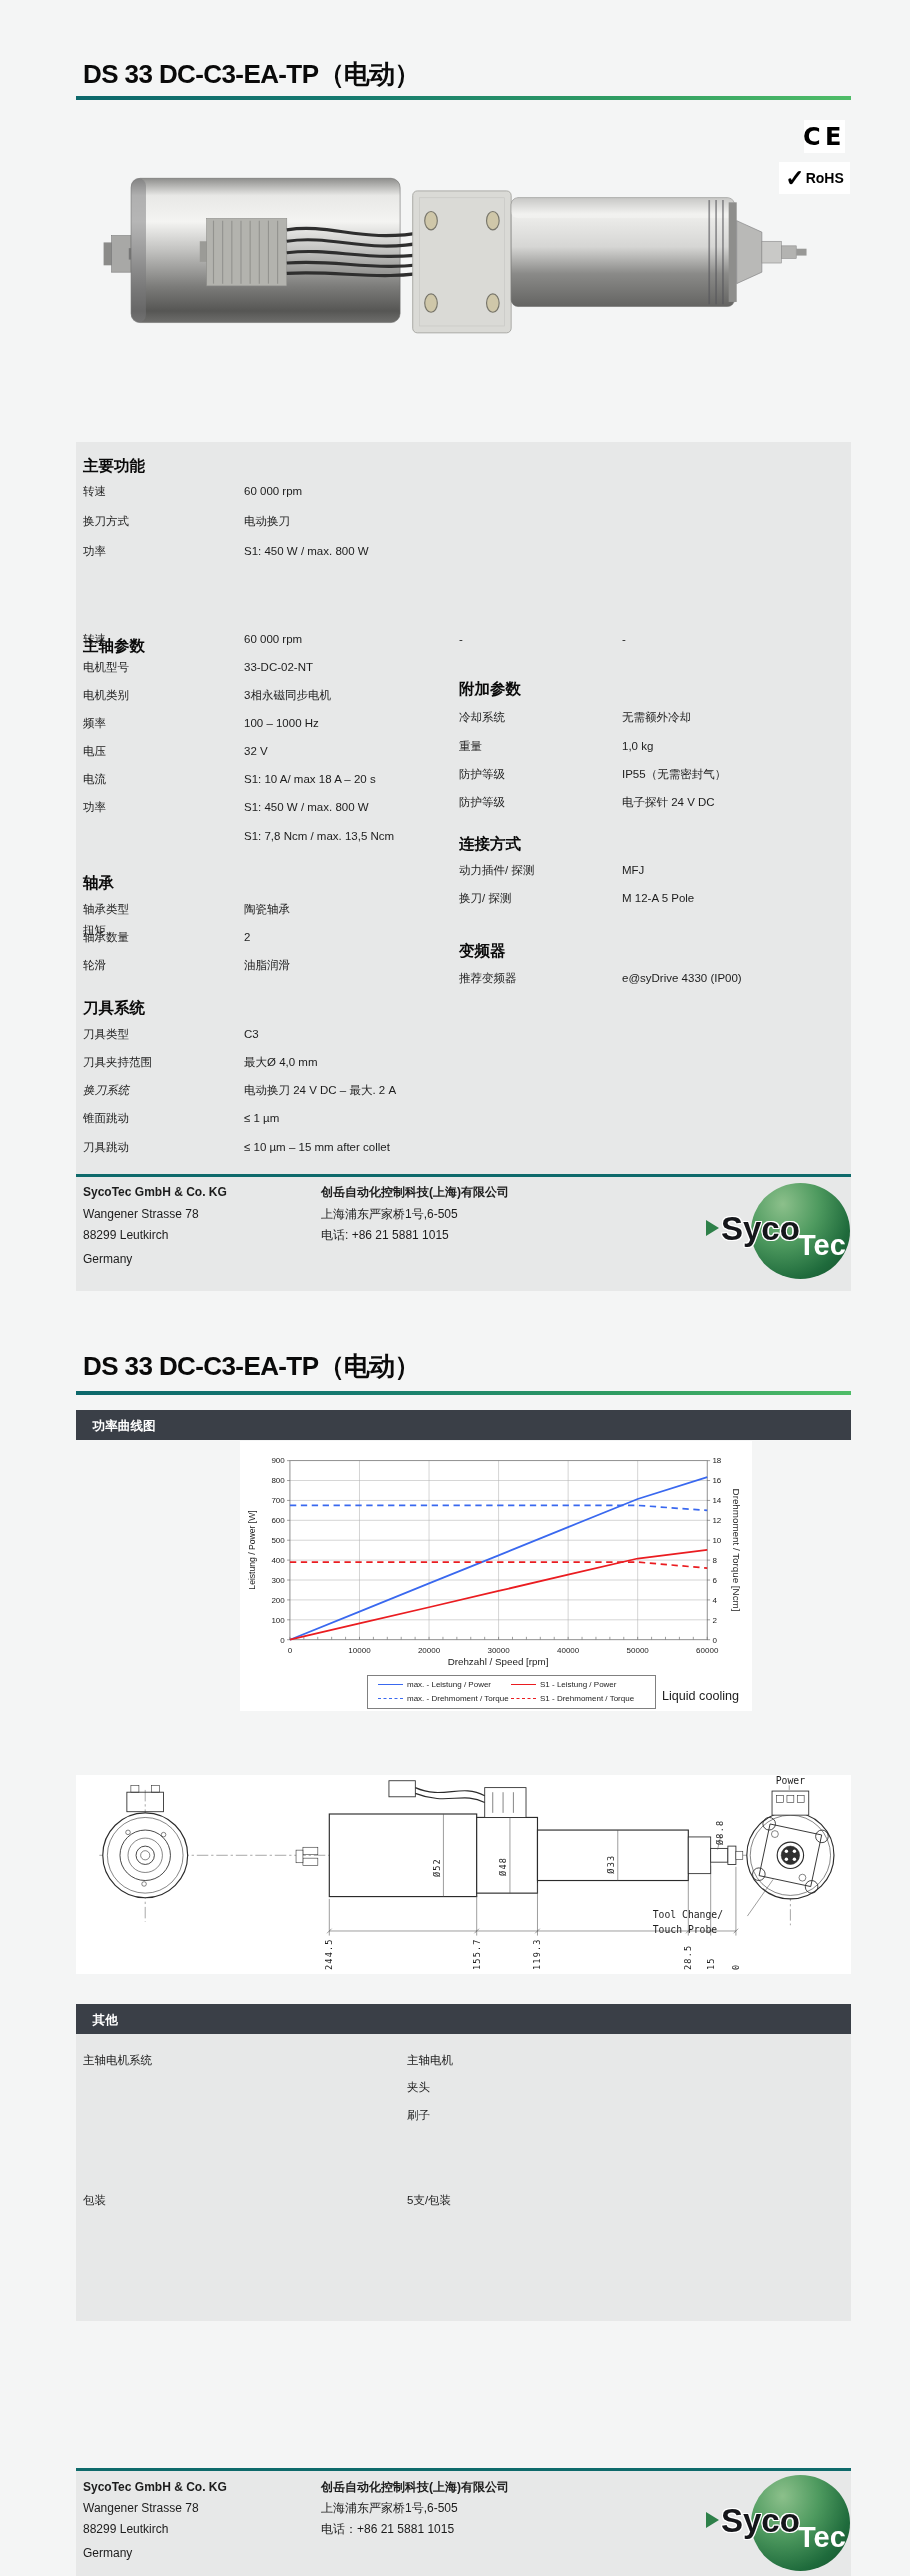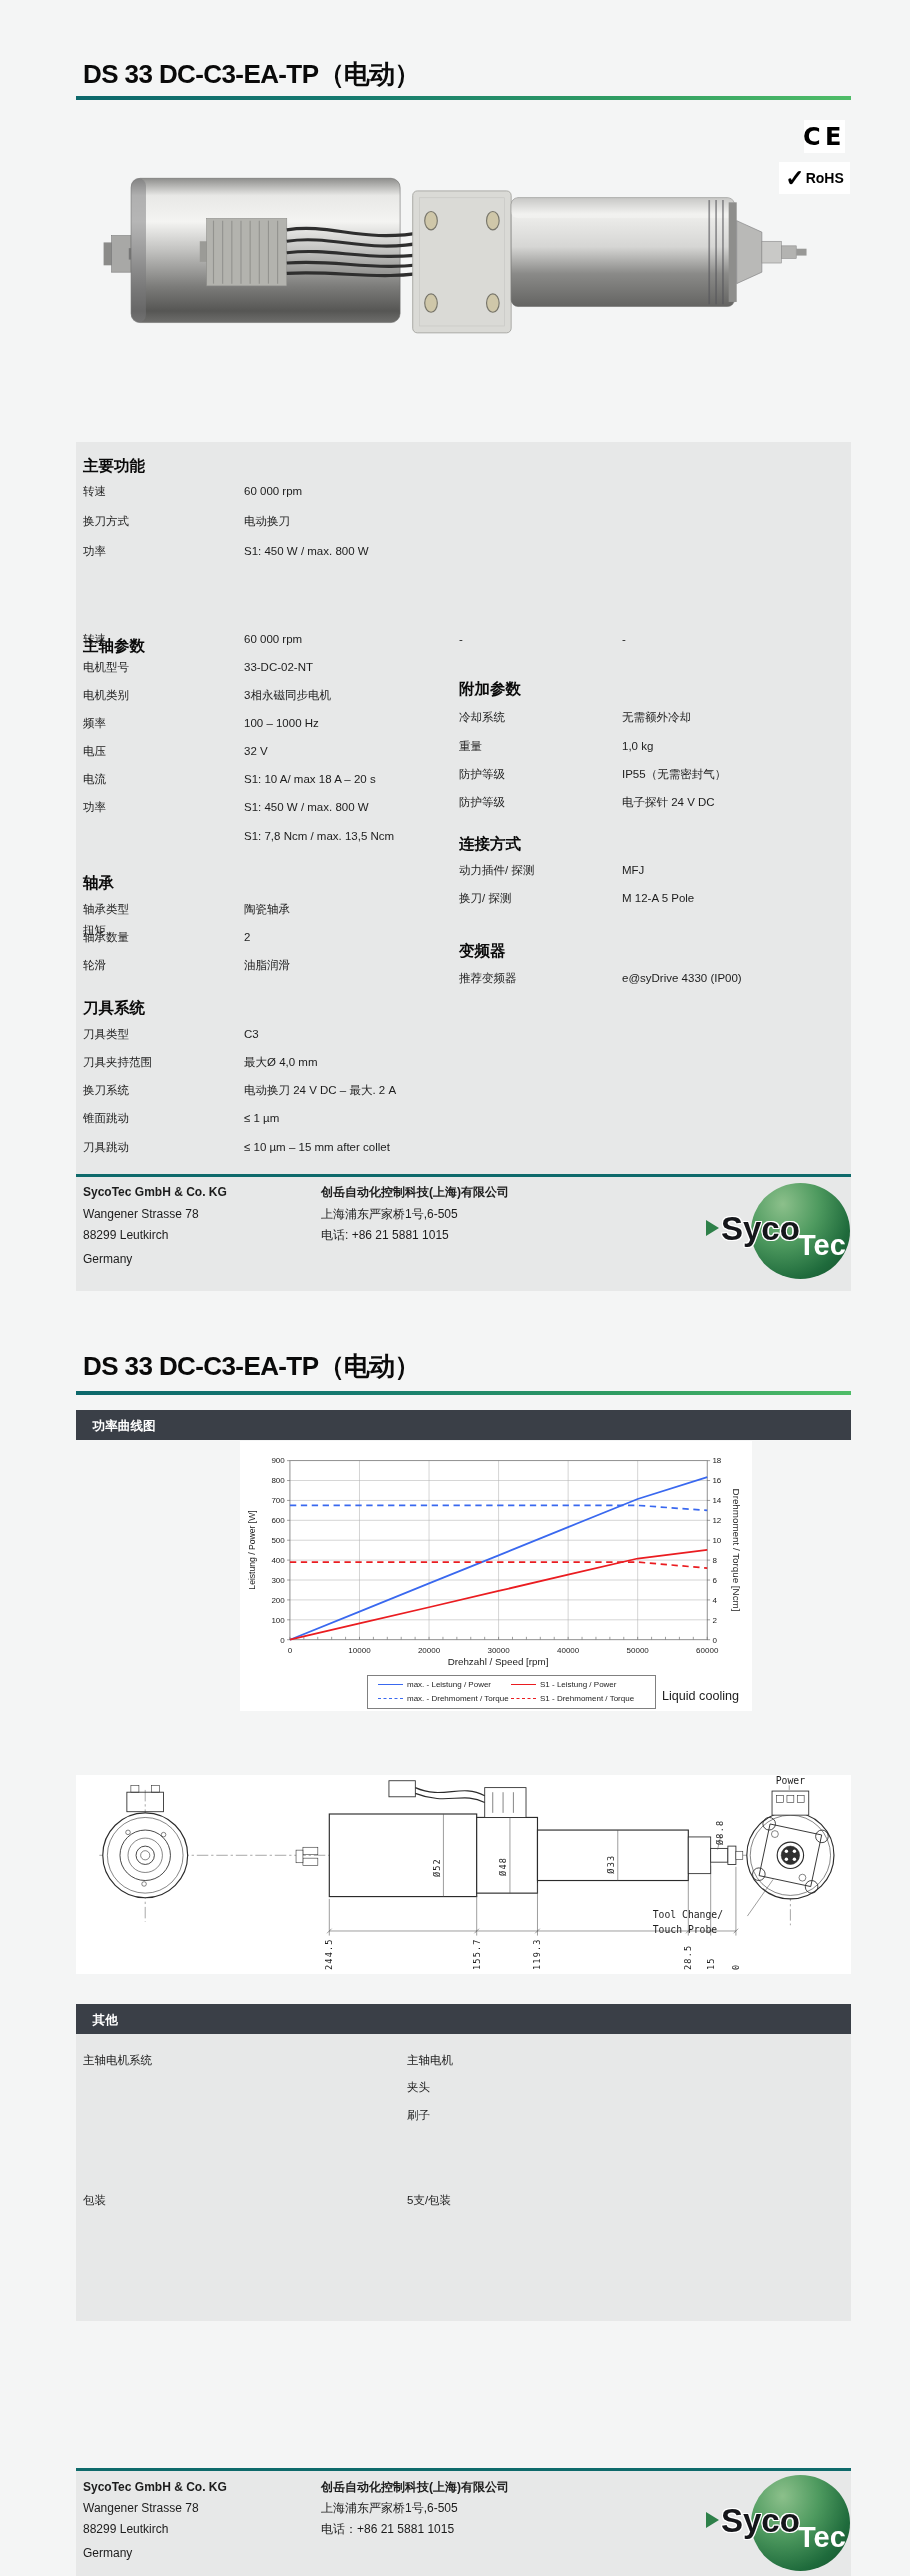--- a/index.html
+++ b/index.html
@@ -158,21 +158,21 @@
   <div class="t" style="left:83px;top:931px;">轴承数量</div>
   <div class="t" style="left:244px;top:931px;">2</div>
   <div class="t" style="left:83px;top:959px;">轮滑</div>
   <div class="t" style="left:244px;top:959px;">油脂润滑</div>
 
   <div class="t hd" style="left:83px;top:999px;">刀具系统</div>
   <div class="t" style="left:83px;top:1028px;">刀具类型</div>
   <div class="t" style="left:244px;top:1028px;">C3</div>
   <div class="t" style="left:83px;top:1056px;">刀具夹持范围</div>
   <div class="t" style="left:244px;top:1056px;">最大Ø 4,0 mm</div>
-  <div class="t" style="left:83px;top:1084px;">换刀系统</div>
+  <div class="t" style="left:83px;top:1084px;font-style:italic;">换刀系统</div>
   <div class="t" style="left:244px;top:1084px;">电动换刀 24 V DC – 最大. 2 A</div>
   <div class="t" style="left:83px;top:1112px;">锥面跳动</div>
   <div class="t" style="left:244px;top:1112px;">≤ 1 µm</div>
   <div class="t" style="left:83px;top:1141px;">刀具跳动</div>
   <div class="t" style="left:244px;top:1141px;">≤ 10 µm – 15 mm after collet</div>
 
   <div class="t hd" style="left:459px;top:680px;">附加参数</div>
   <div class="t" style="left:459px;top:711px;">冷却系统</div>
   <div class="t" style="left:622px;top:711px;">无需额外冷却</div>
   <div class="t" style="left:459px;top:740px;">重量</div>

